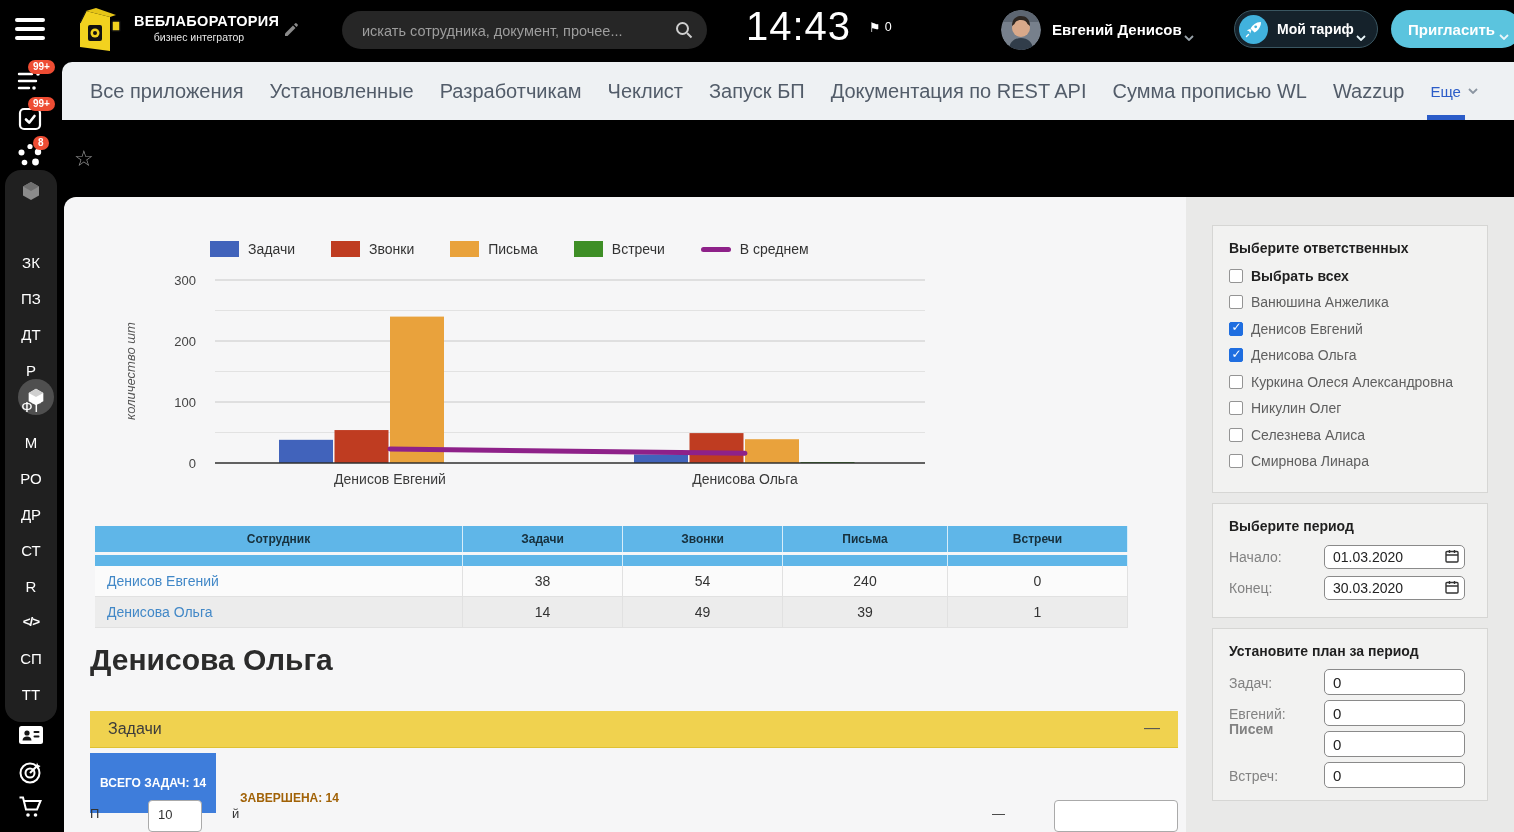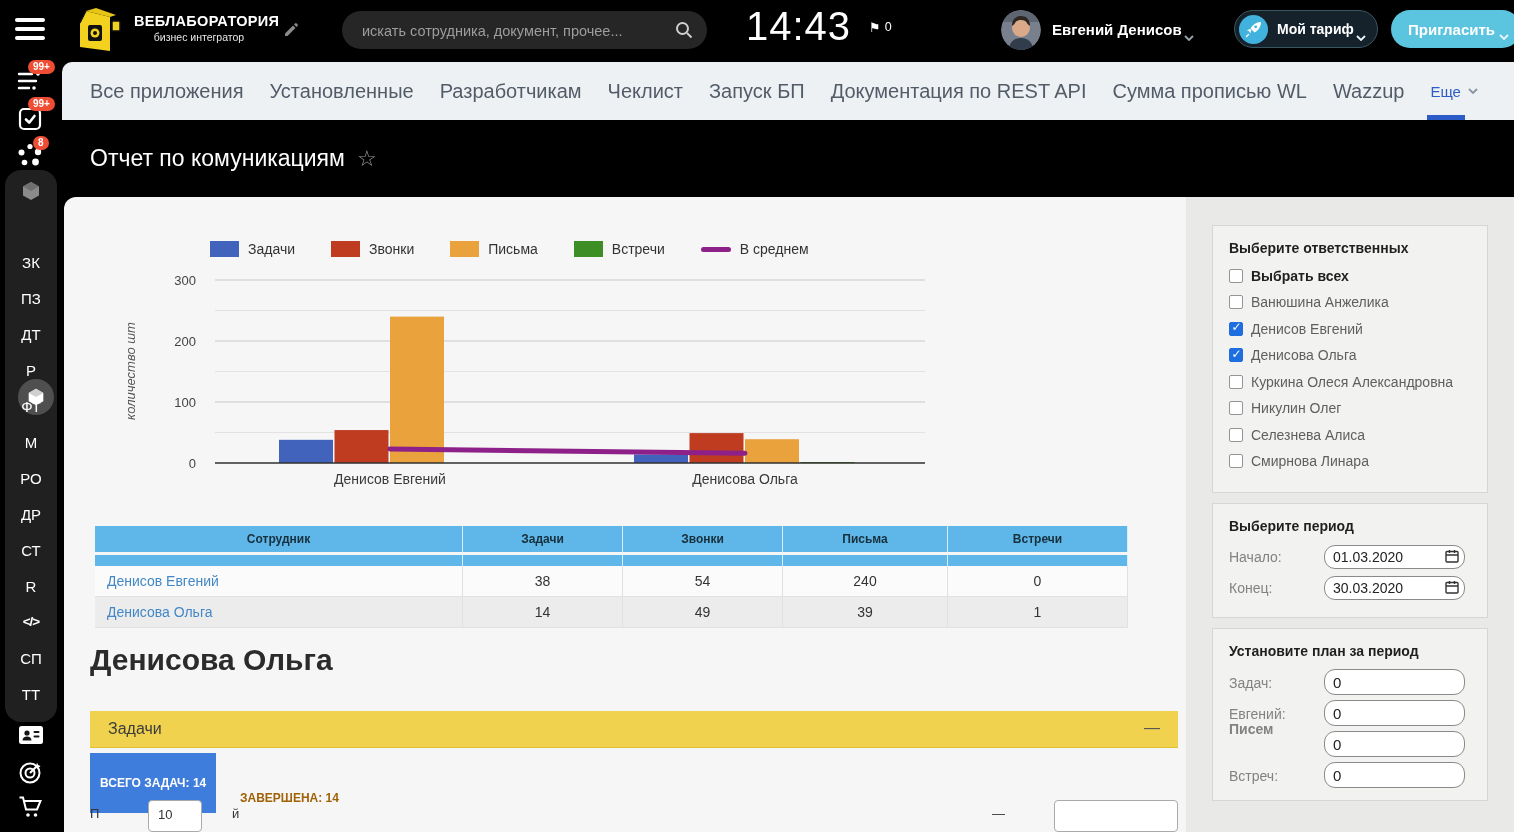--- a/index.html
+++ b/index.html
@@ -113,21 +113,21 @@
       position:relative;flex:none;box-sizing:border-box;cursor:pointer;}
   .cb.checked{background:#1f6ee0;border-color:#1f6ee0;}
   .cb.checked::after{content:"✓";position:absolute;left:1.5px;top:-2.5px;color:#fff;font-size:12px;font-weight:bold;}
   #select-all-row{position:absolute;left:16px;top:42px;display:flex;align-items:center;gap:8px;cursor:pointer;}
   #select-all-label{font-size:14px;font-weight:bold;color:#1f1f1f;}
   #people-list{position:absolute;left:16px;top:68px;display:flex;flex-direction:column;gap:10.5px;}
   .cb-row{display:flex;align-items:center;gap:8px;cursor:pointer;}
   .cb-label{font-size:14px;color:#5f5f5f;white-space:nowrap;}
   .field-label{position:absolute;left:16px;font-size:14px;color:#828282;}
   .date-input,.plan-input{position:absolute;left:111px;width:141px;background:#fff;border:1px solid #8a8a8a;
-      border-radius:11px;box-sizing:border-box;font-size:14px;color:#222;font-family:inherit;padding:0 24px 0 8px;outline:none;}
+      border-radius:5px;box-sizing:border-box;font-size:14px;color:#222;font-family:inherit;padding:0 24px 0 8px;outline:none;}
   .date-input{height:24px;}
   .plan-input{height:26px;padding-right:8px;font-size:15px;}
   .cal-ico{position:absolute;left:232px;}
 </style>
 </head>
 <body>
 
 <div id="app">
 
   <div class="abs" id="topbar">
@@ -320,21 +320,20 @@
       <span class="nav-item">Wazzup</span>
       <span id="nav-more">
       <span id="nav-more-label">Еще</span>
       <svg width="10" height="6" viewBox="0 0 10 6">
           <path class="chev" d="M1 1l4 4 4-4"></path>
         </svg>
     </span>
   </div>
 
   <div class="abs" id="title-bar">
-    <span id="page-title">Отчет по комуникациям</span>
     <span id="fav-star">☆</span>
   </div>
 
   <div class="abs" id="main-card">
     <div class="abs" id="legend">
         <div class="legend-item">
           <span class="legend-swatch" style="background: rgb(65, 99, 187);"></span>
           <span class="legend-label">Задачи</span>
         </div>
         <div class="legend-item">

